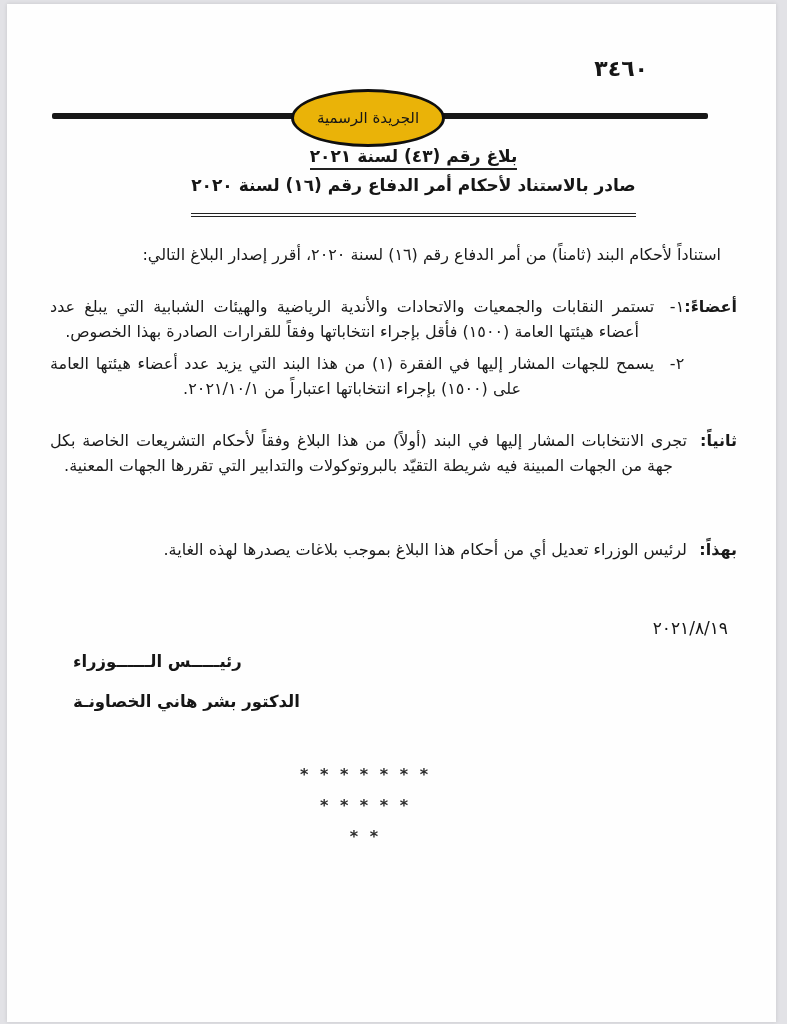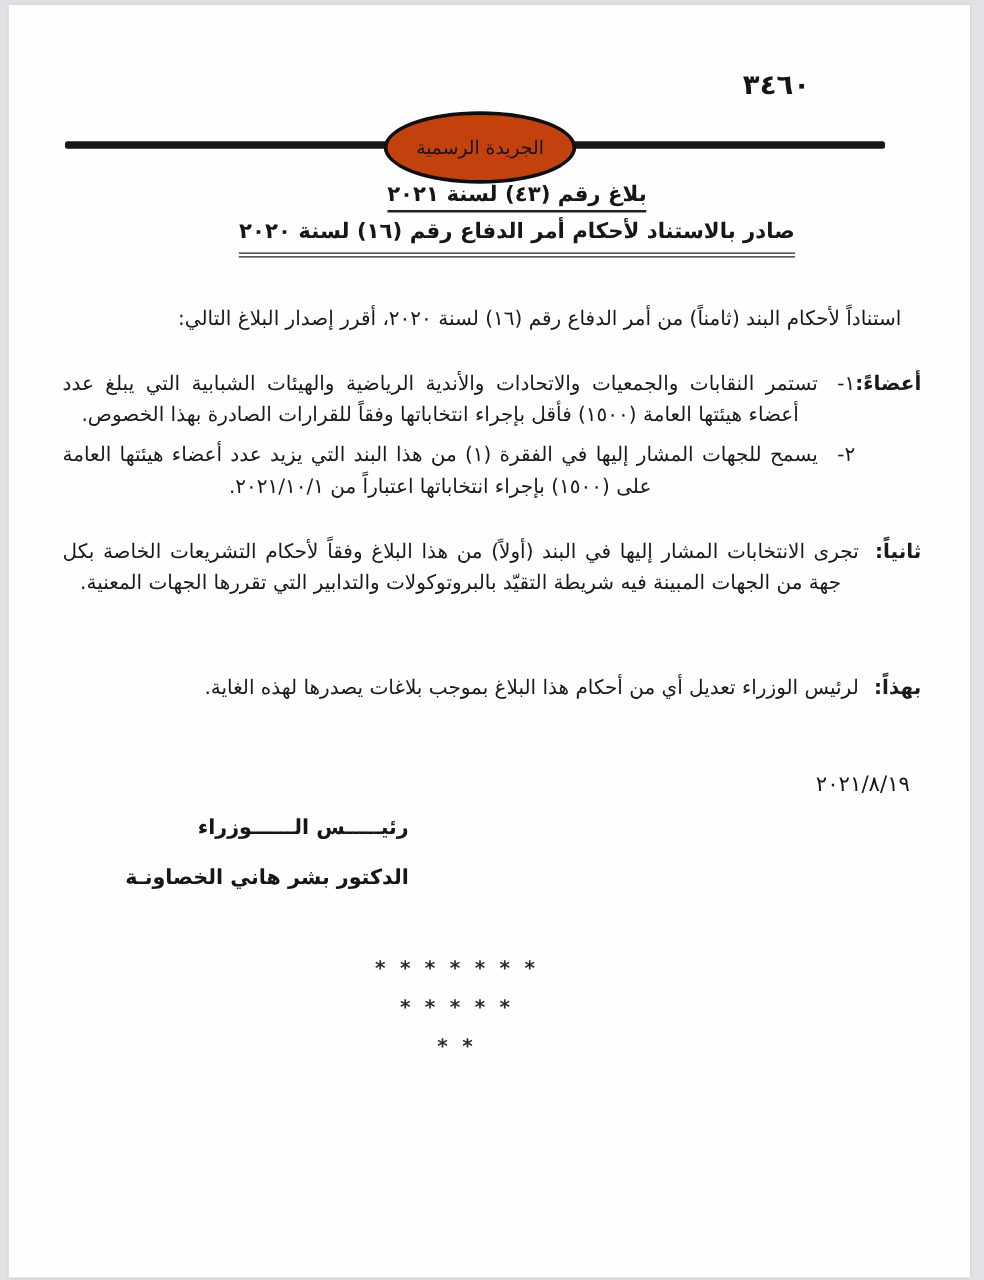--- a/index.html
+++ b/index.html
@@ -25,40 +25,40 @@
     letter-spacing: 2px;
     direction: ltr;
   }
   .header-rule {
     top: 109px; left: 45px;
     width: 656px; height: 6px;
     background: #171717; border-radius: 2px;
     z-index: 1;
   }
   .banner-ellipse {
-    top: 85px; left: 300px;
+    top: 85px; left: 284px;
     width: 148px; height: 52px;
-    background: #c2410c;
+    background: #eab308;
     border: 3px solid #0f0f0f;
     border-radius: 50%;
     z-index: 2;
     display: flex; align-items: center; justify-content: center;
     font-size: 15px; direction: rtl;
   }
   .title-line {
     left: 0; right: 0;
     text-align: center;
     font-size: 17px; font-weight: bold;
     direction: rtl;
     margin-left: 44px;
   }
   .title-1 { top: 142px; }
   .title-2 { top: 171px; }
   .title-1 span { border-bottom: 2px solid #222; padding-bottom: 2px; }
-  .title-2 span { border-bottom: 4px double #222; padding-bottom: 7px; }
+  .title-2 span { border-bottom: 4px double #222; padding-bottom: 18px; }
 
   .body-block {
     left: 43px; right: 39px;
     direction: rtl;
     font-size: 16px; line-height: 25px;
     color: #1a1a1a;
   }
   .preamble { top: 238px; text-align: right; text-indent: 16px; }
 
   .clause { display: flex; }
@@ -82,21 +82,21 @@
 
   .issue-date {
     top: 614px; left: 0; right: 48px;
     text-align: right;
     font-size: 17px;
     letter-spacing: 4px;
     direction: ltr;
   }
   .signature {
     top: 648px; left: 66px; width: 254px;
-    text-align: right;
+    text-align: left;
     font-weight: bold; font-size: 16.5px;
     direction: rtl;
   }
   .sig-name { margin-top: 21px; }
 
   .stars {
     top: 755px; left: 0; right: 52px;
     text-align: center;
     font-weight: bold; font-size: 16px;
     color: #2b2b2b;

